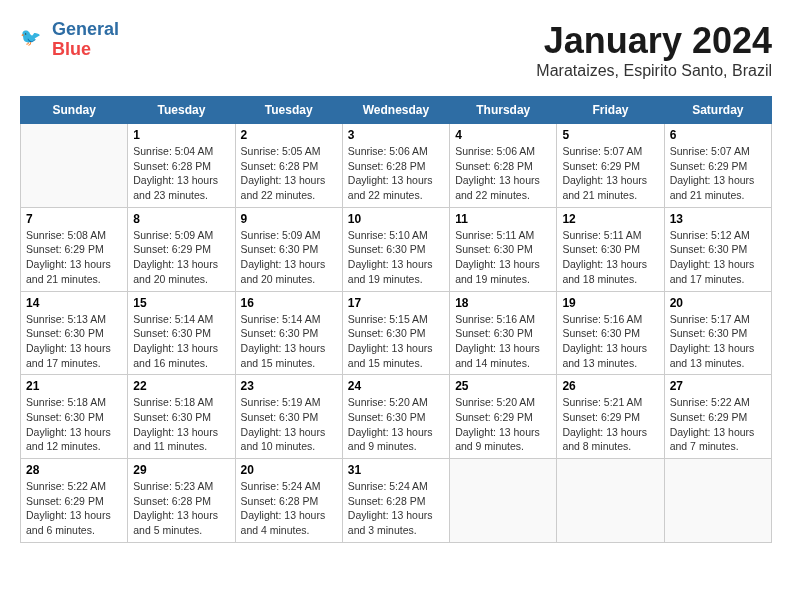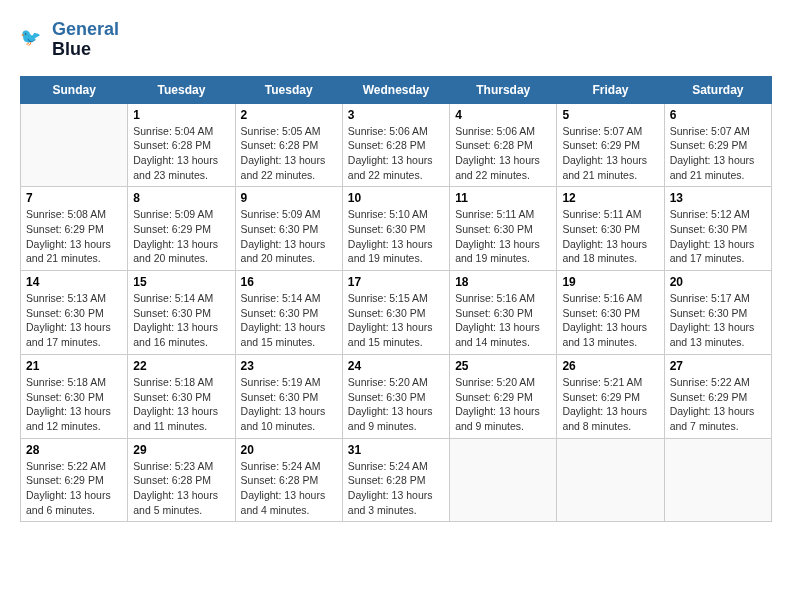--- a/index.html
+++ b/index.html
@@ -88,22 +88,26 @@
 </head>
 <body>
 
 <div class="header">
   <div class="logo">
     <svg class="logo-bird" viewBox="0 0 36 36">
       <text x="0" y="22" font-size="22" fill="#2e6da4">🐦</text>
     </svg>
     <div class="logo-text">
       <div><span>General</span></div>
-      <div style="color:#0f172a;">Blue</div>
+      <div style="color:#ef4444;">Blue</div>
     </div>
+  </div>
+  <div class="title-block">
+    <div class="main-title">January 2024</div>
+    <div class="subtitle">Marataizes, Espirito Santo, Brazil</div>
   </div>
 </div>
 
 <table class="calendar">
   <thead>
     <tr id="header-row">
         <th>Sunday</th>
         <th>Tuesday</th>
         <th>Tuesday</th>
         <th>Wednesday</th>

